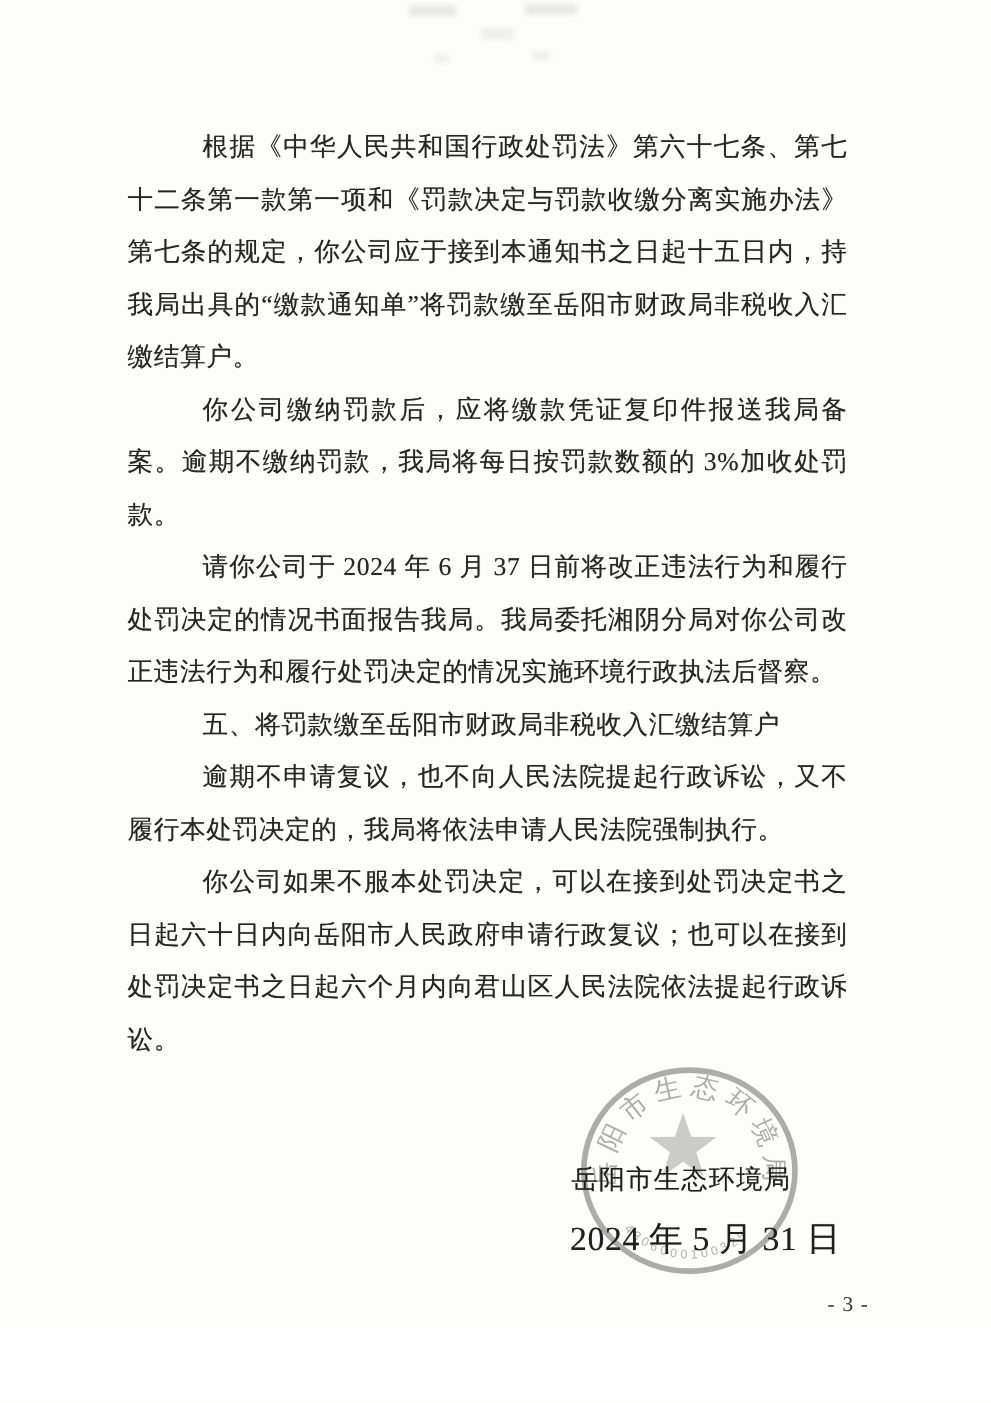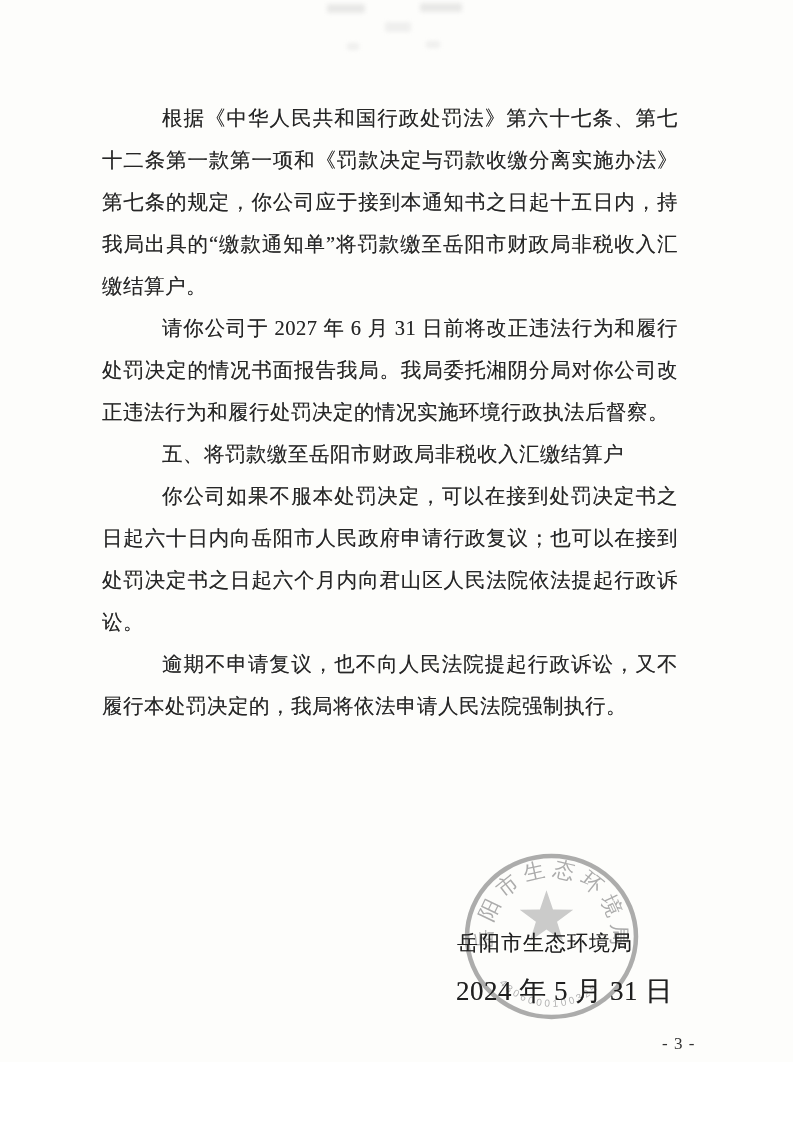--- a/index.html
+++ b/index.html
@@ -99,24 +99,25 @@
 <div class="page">
 
   <div class="smudge s1"></div>
   <div class="smudge s2"></div>
   <div class="smudge s3"></div>
   <div class="smudge s4"></div>
   <div class="smudge s5"></div>
 
   <div class="doc-body">
       <p>根据《中华人民共和国行政处罚法》第六十七条、第七十二条第一款第一项和《罚款决定与罚款收缴分离实施办法》第七条的规定，你公司应于接到本通知书之日起十五日内，持我局出具的“缴款通知单”将罚款缴至岳阳市财政局非税收入汇缴结算户。</p>
-      <p>请你公司于 2027 年 6 月 31 日前将改正违法行为和履行处罚决定的情况书面报告我局。我局委托湘阴分局对你公司改正违法行为和履行处罚决定的情况实施环境行政执法后督察。</p>
+      <p>你公司缴纳罚款后，应将缴款凭证复印件报送我局备案。逾期不缴纳罚款，我局将每日按罚款数额的 3%加收处罚款。</p>
+      <p>请你公司于 2024 年 6 月 37 日前将改正违法行为和履行处罚决定的情况书面报告我局。我局委托湘阴分局对你公司改正违法行为和履行处罚决定的情况实施环境行政执法后督察。</p>
       <p>五、将罚款缴至岳阳市财政局非税收入汇缴结算户</p>
+      <p>逾期不申请复议，也不向人民法院提起行政诉讼，又不履行本处罚决定的，我局将依法申请人民法院强制执行。</p>
       <p>你公司如果不服本处罚决定，可以在接到处罚决定书之日起六十日内向岳阳市人民政府申请行政复议；也可以在接到处罚决定书之日起六个月内向君山区人民法院依法提起行政诉讼。</p>
-      <p>逾期不申请复议，也不向人民法院提起行政诉讼，又不履行本处罚决定的，我局将依法申请人民法院强制执行。</p>
     </div>
 
   <svg class="seal" viewBox="0 0 180 180" xmlns="http://www.w3.org/2000/svg">
     <defs>
       <path id="arcTop" d="M 32.0 105.5 A 60 60 0 1 1 148.0 105.5" fill="none"></path>
       <path id="arcBottom" d="M 34.1 132.1 A 70 70 0 0 0 145.9 132.1" fill="none"></path>
     </defs>
     <ellipse class="ring" cx="90" cy="90" rx="84" ry="80"></ellipse>
     <polygon class="star" points="85,44 91.5,63.1 111.6,63.3 95.5,75.4 101.5,94.6 85,83 68.5,94.6 74.5,75.4 58.4,63.3 78.5,63.1"></polygon>
     <text class="arctxt">

